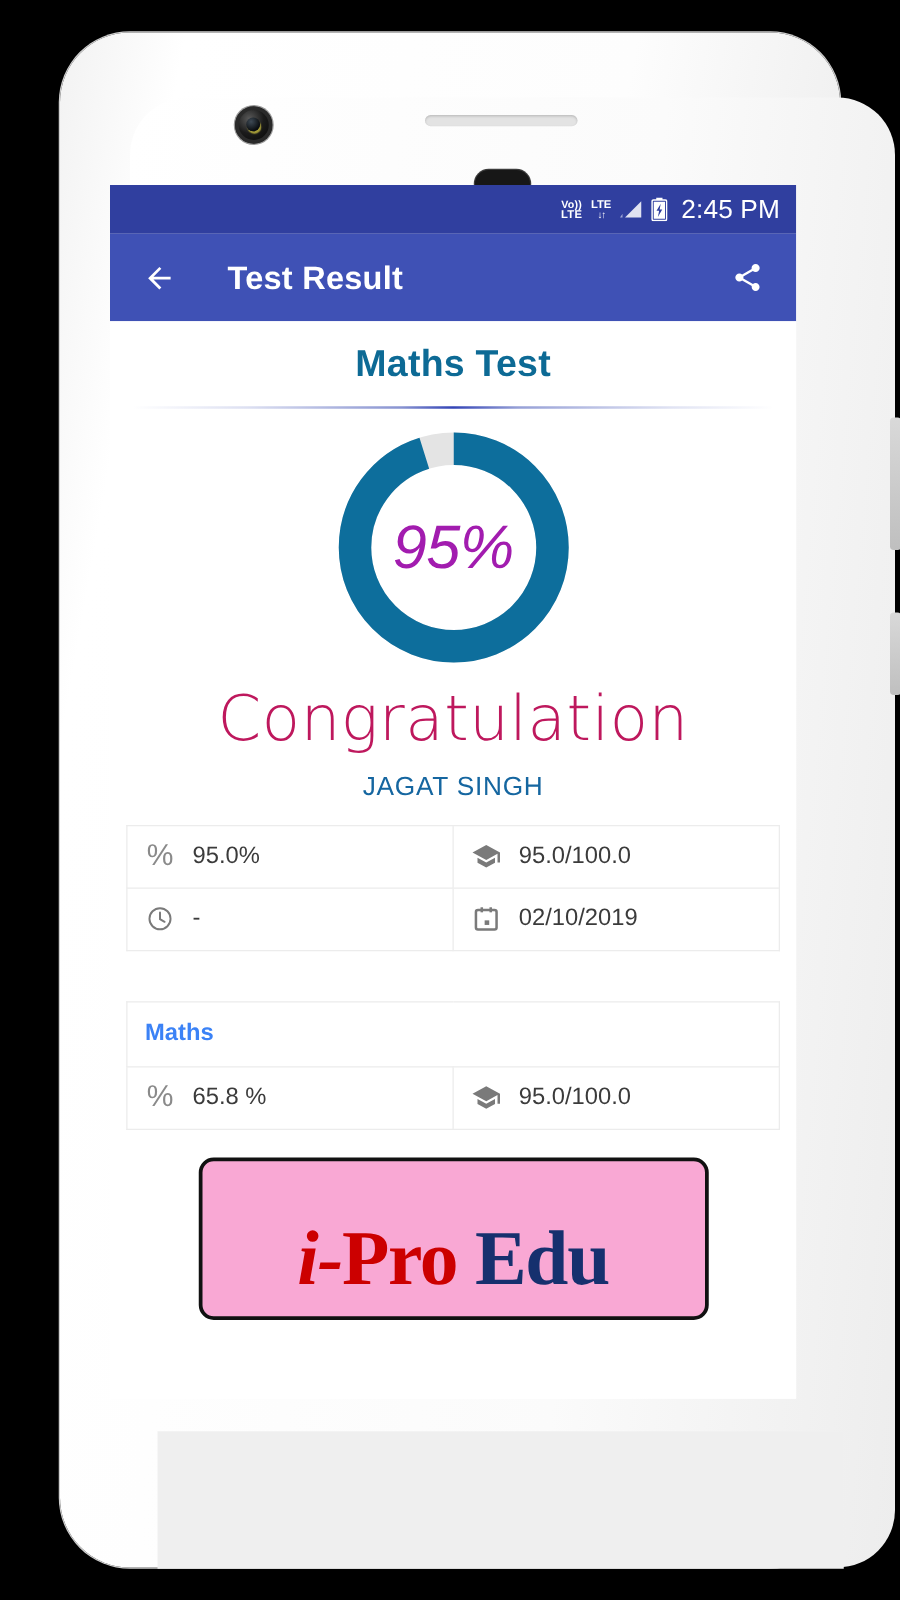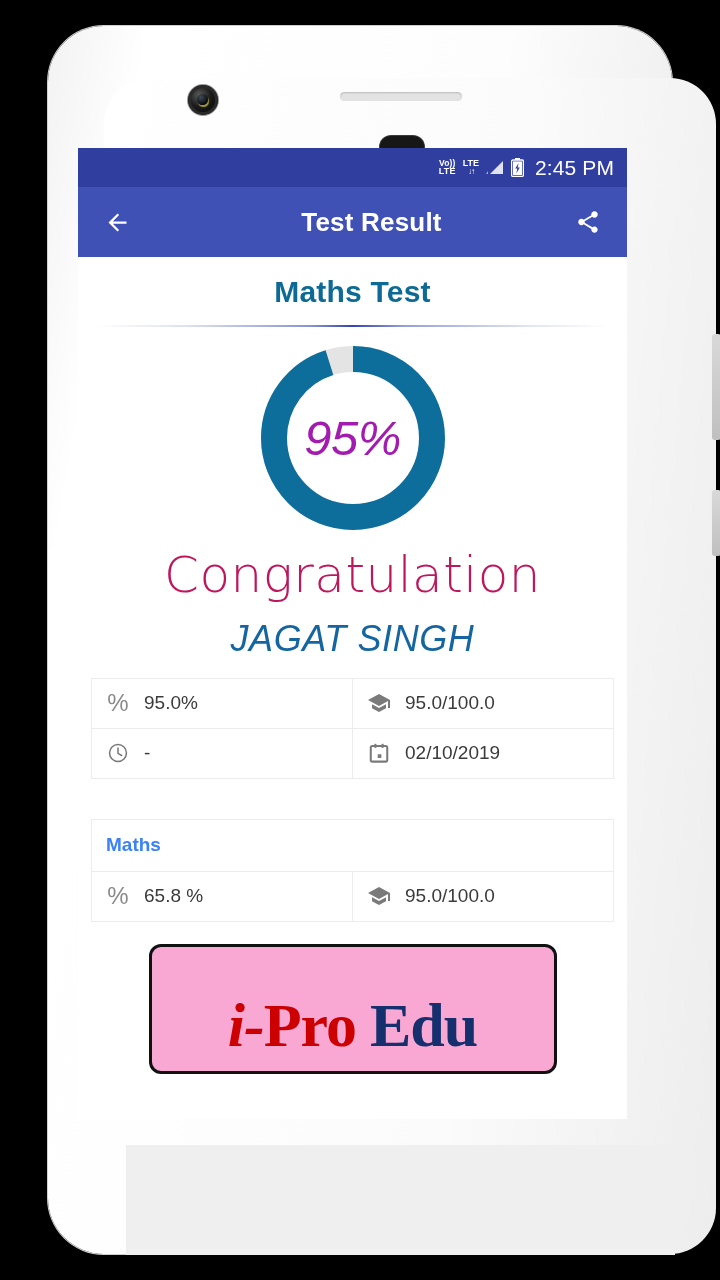--- a/index.html
+++ b/index.html
@@ -58,21 +58,21 @@
     border-radius:6px; background:#e3e3e3; box-shadow: inset 0 1px 2px rgba(0,0,0,.18);
   }
   #front-sensor{
     position:absolute; left:332px; top:110px; width:44px; height:22px;
     border-radius:11px; background:#171717; box-shadow:0 0 0 1px #3b3b3b;
   }
 
   
   #screen {
     position: absolute;
-    left: 78px; top: 148px;
+    left: 88px; top: 148px;
     width: 549px; height: 971px;
     background: #ffffff;
     overflow: hidden;
   }
 
   
   #status-bar {
     height: 39px;
     background: #303F9F;
     display: flex;
@@ -105,21 +105,20 @@
     padding: 0 22px;
     color: #ffffff;
   }
   #back-button{ width:34px; height:34px; display:flex; align-items:center; justify-content:center; cursor:pointer; }
   #app-bar-title {
     flex: 1;
     font-size: 26px;
     font-weight: bold;
     margin-left: 38px;
     letter-spacing: .2px;
-    text-align: center;
   }
   #share-button{ width:34px; height:34px; display:flex; align-items:center; justify-content:center; cursor:pointer; }
 
   
   #content { background:#ffffff; height: 862px; overflow:hidden; position:relative; }
 
   #test-title {
     text-align:center;
     color:#0d6a95;
     font-size:30px;
@@ -152,24 +151,23 @@
     font-size:50px;
     font-weight:300;
     margin-top:14px;
     letter-spacing:.5px;
     line-height:1.05;
     font-family:"DejaVu Sans", sans-serif;
   }
   #student-name{
     text-align:center;
     color:#1566a0;
-    font-size:36px;
+    font-size:21px;
     margin-top:16px;
     letter-spacing:.6px;
-    font-style:italic;
   }
 
   
   .card-table{
     margin: 18px 13px 0 13px;
     border:1px solid #e2e2e2;
     background:#fff;
     border-collapse:collapse;
     width: calc(100% - 26px);
   }

